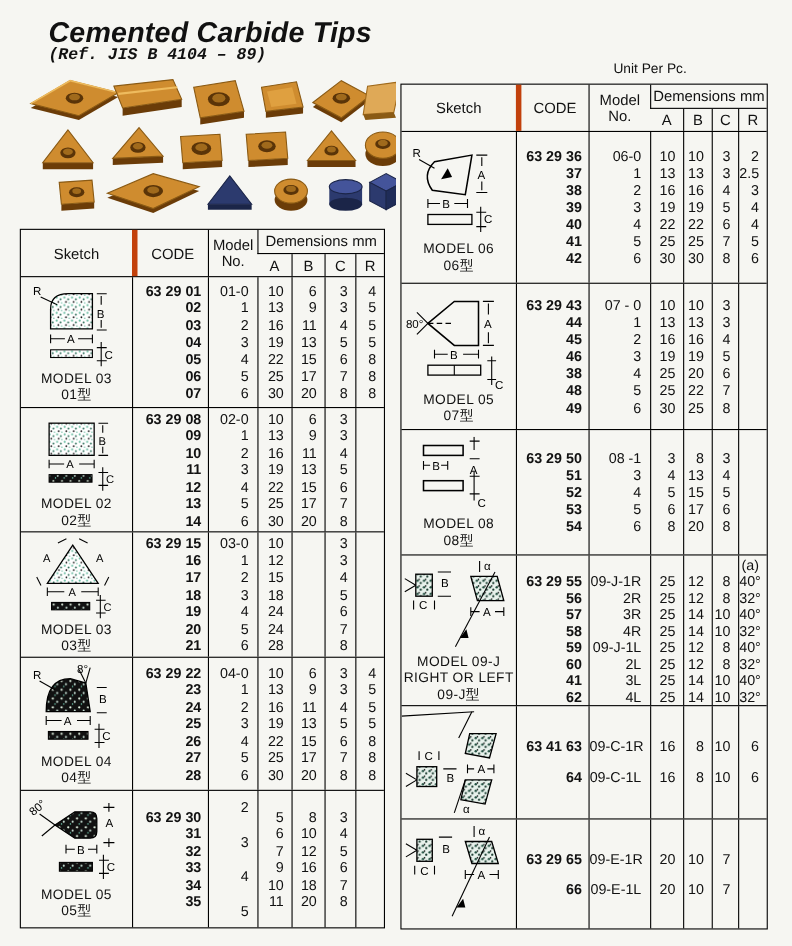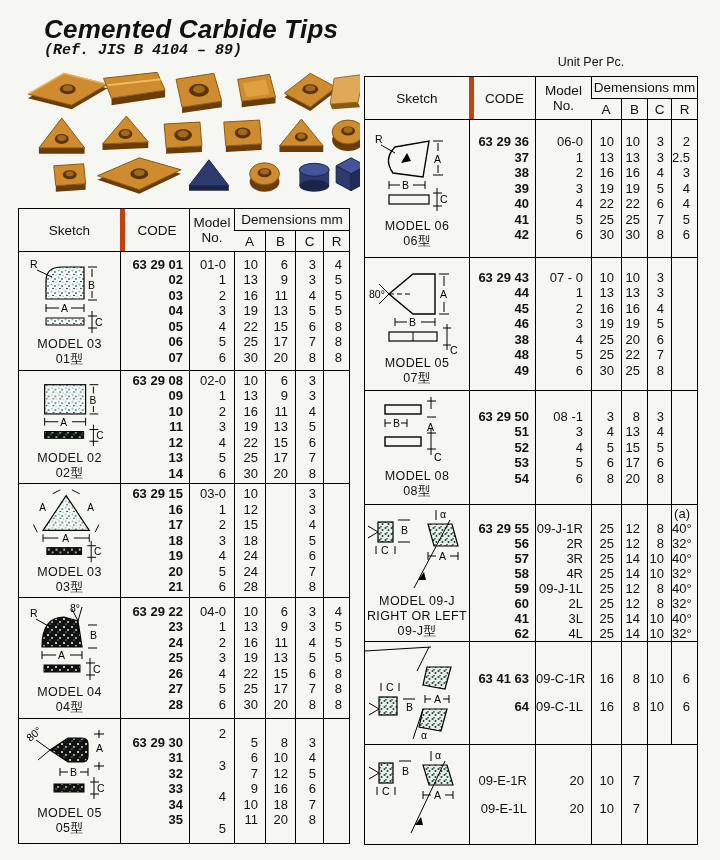--- a/index.html
+++ b/index.html
@@ -995,20 +995,24 @@
   <polygon points="58,16 82,16 88,36 64,36" fill="url(#spkt)" stroke="#000" stroke-width="1.2"></polygon>
   <line x1="80" y1="12" x2="46" y2="84" stroke="#000"></line>
   <polygon points="50,76 56,68 58,76" fill="#000"></polygon>
   <line x1="58" y1="42" x2="58" y2="50" stroke="#000"></line>
             <line x1="88" y1="42" x2="88" y2="50" stroke="#000"></line>
   <line x1="58" y1="46" x2="66" y2="46" stroke="#000"></line>
             <line x1="80" y1="46" x2="88" y2="46" stroke="#000"></line>
   <text x="69" y="50" class="st">A</text>
 </svg>
 </div>
+        <div class="cell vcol code" style="line-height: 28px;">
+          <div class="vl">63 29 65</div>
+          <div class="vl">66</div>
+        </div>
         <div class="cell vcol model" style="line-height: 28px;">
           <div class="vl">09-E-1R</div>
           <div class="vl">09-E-1L</div>
         </div>
         <div class="cell vcol num" style="line-height: 28px;">
           <div class="vl">20</div>
           <div class="vl">20</div>
         </div>
         <div class="cell vcol num" style="line-height: 28px;">
           <div class="vl">10</div>

